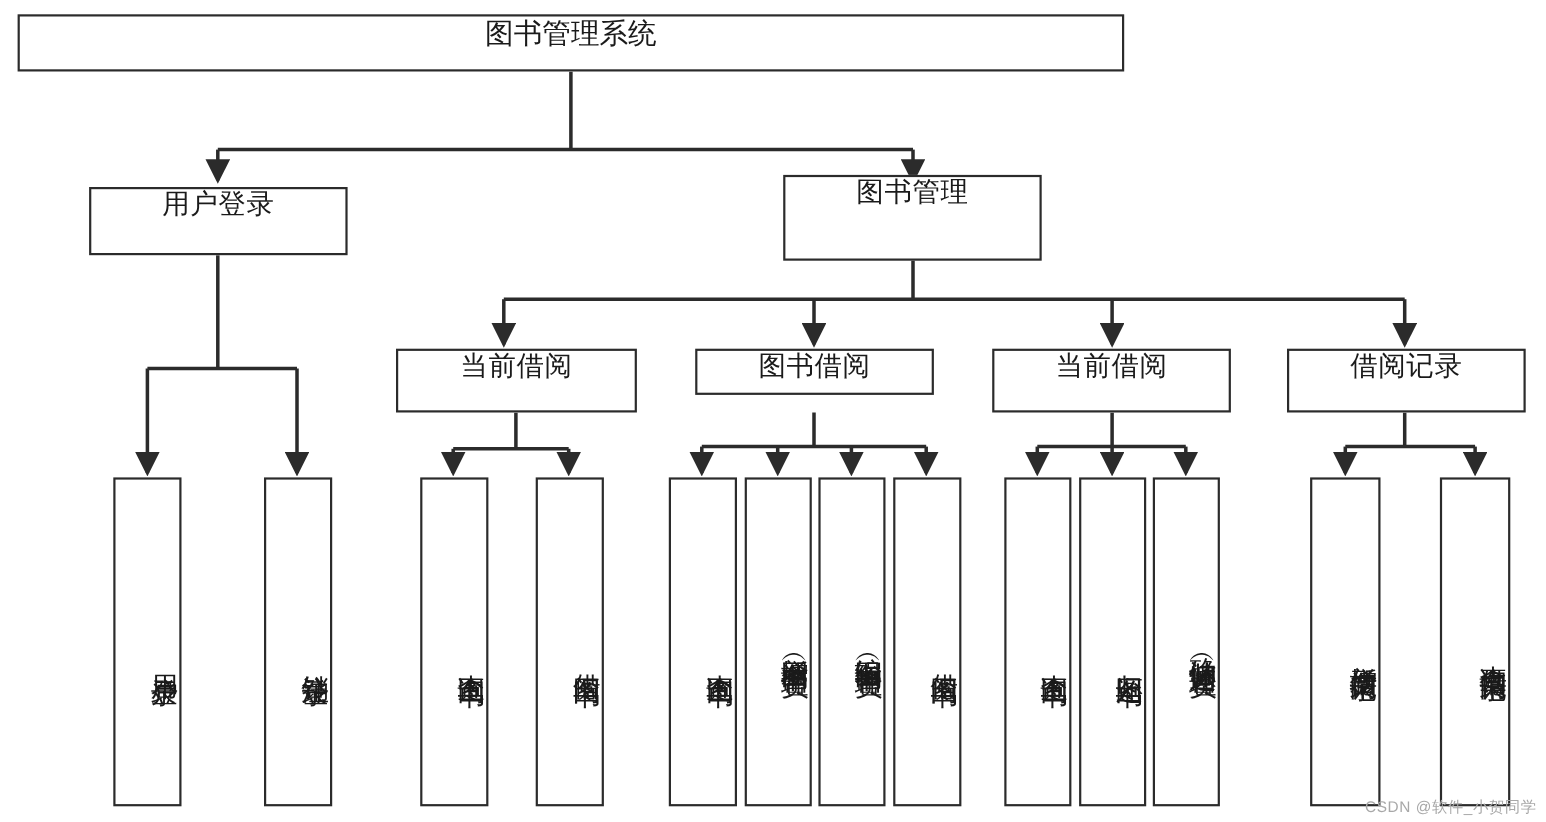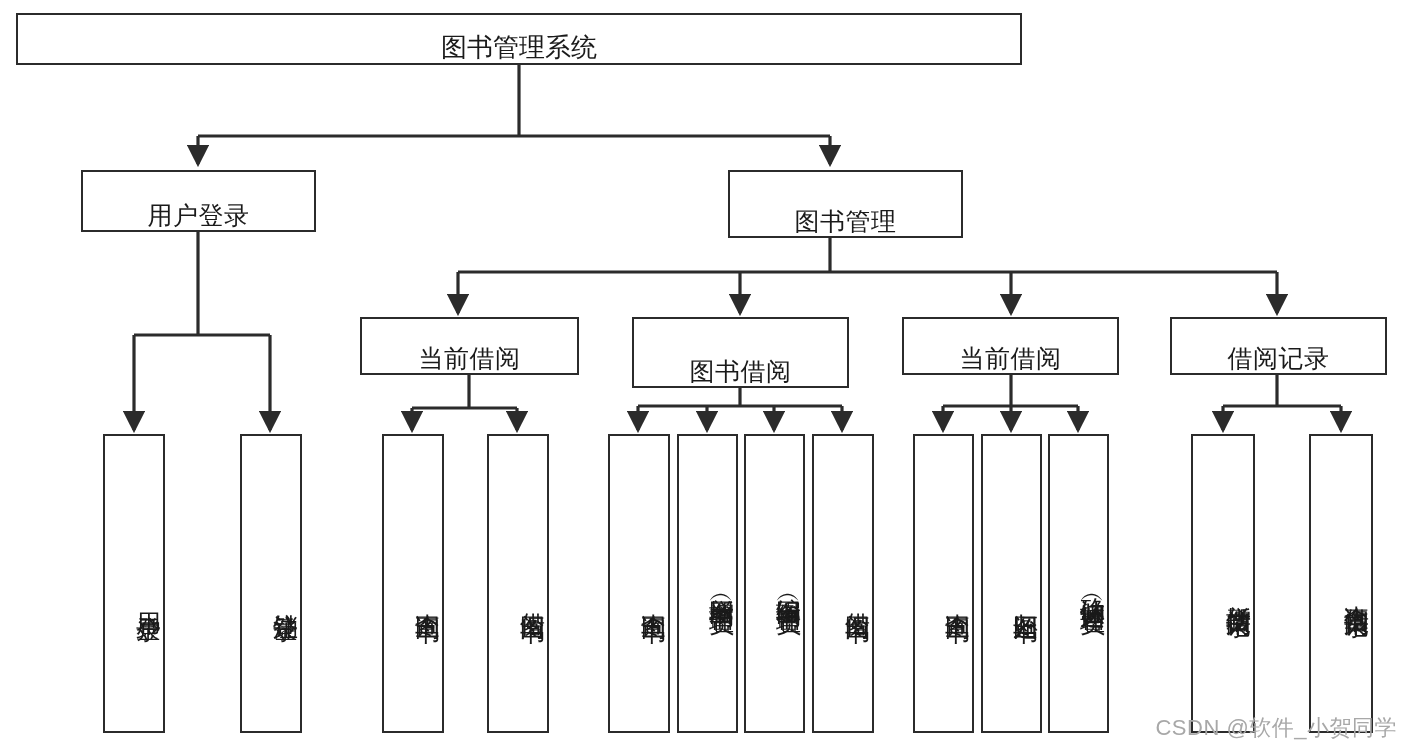--- a/index.html
+++ b/index.html
@@ -24,21 +24,21 @@
     width: 1405px;
     height: 747px;
     pointer-events: none;
   }
   .node {
     position: absolute;
     box-sizing: border-box;
     border: 2.5px solid #2b2b2b;
     background: #ffffff;
     display: flex;
-    align-items: flex-end;
+    align-items: flex-start;
     justify-content: center;
     color: #1a1a1a;
     line-height: 1.18;
   }
   .node.horiz {
     font-size: 25px;
     letter-spacing: 0.5px;
   }
   .node.root {
     font-size: 26px;
@@ -55,21 +55,21 @@
   .node.vert .vlabel {
     writing-mode: vertical-rl;
     text-orientation: upright;
     display: block;
     white-space: nowrap;
   }
   .watermark {
     position: absolute;
     right: 8px;
     bottom: 4px;
-    font-size: 22px;
+    font-size: 14px;
     color: #a8a8a8;
     letter-spacing: 0.5px;
     white-space: nowrap;
   }
 </style>
 </head>
 <body>
 
 <div id="canvas">
 
@@ -123,28 +123,28 @@
     </g>
   </svg>
 
   <div class="node root" style="left:16px; top:13px; width:1006px; height:52px;">
     <span>图书管理系统</span>
   </div>
 
   <div class="node horiz" style="left:81px; top:170px; width:235px; height:62px;">
     <span>用户登录</span>
   </div>
-  <div class="node horiz" style="left:712px; top:170px; width:235px; height:68px;margin-left:16px;">
+  <div class="node horiz" style="left:712px; top:159px; width:235px; height:78px;">
     <span>图书管理</span>
   </div>
 
   <div class="node horiz" style="left:360px; top:317px; width:219px; height:58px;">
     <span>当前借阅</span>
   </div>
-  <div class="node horiz" style="left:632px; top:317px; width:217px; height:71px;font-family:Liberation Serif, serif;">
+  <div class="node horiz" style="left:632px; top:317px; width:217px; height:42px;font-family:Liberation Serif, serif;">
     <span>图书借阅</span>
   </div>
   <div class="node horiz" style="left:1170px; top:317px; width:217px; height:58px;">
     <span>借阅记录</span>
   </div>
   <div class="node horiz" style="left:902px; top:317px; width:217px; height:58px;">
     <span>当前借阅</span>
   </div>
 
   <div class="node vert" style="left:103px; top:434px; width:62px; height:299px;">

